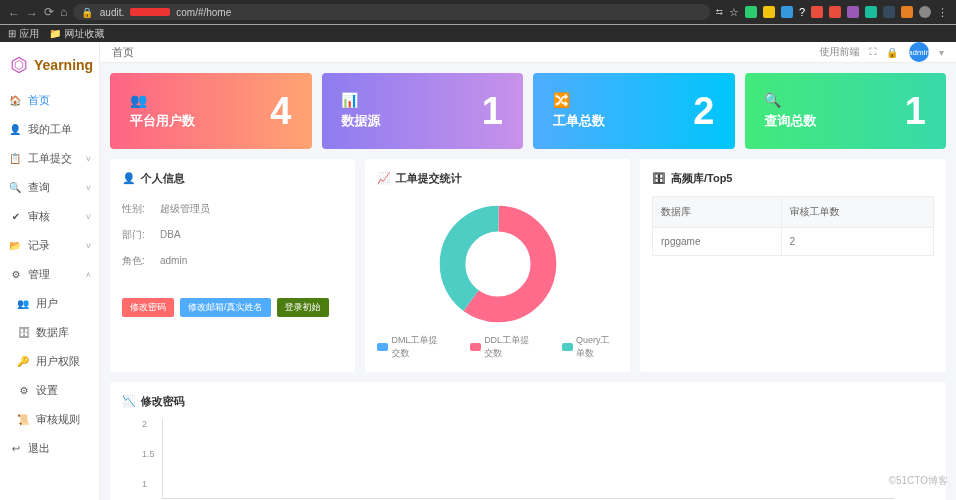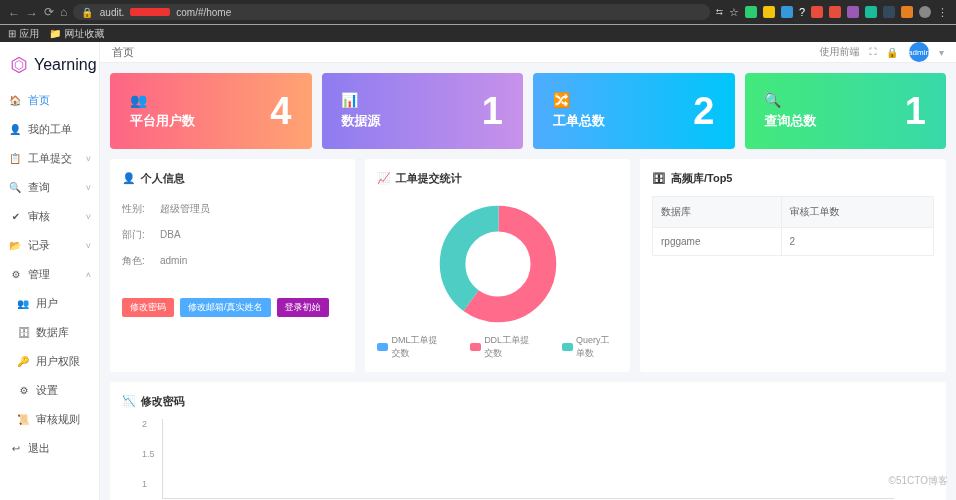--- a/index.html
+++ b/index.html
@@ -8,21 +8,21 @@
 .nav-btn{color:#9e9e9e;font-size:12px;cursor:pointer}
 .url-bar{flex:1;background:#3a3a3a;border-radius:12px;height:16px;display:flex;align-items:center;padding:0 8px;color:#ccc;font-size:10px;gap:6px}
 .url-redact{background:#e33;width:40px;height:8px;border-radius:2px}
 .ext-icons{display:flex;gap:6px;align-items:center}
 .ext-ico{width:12px;height:12px;border-radius:2px}
 .bm-bar{background:#2b2b2b;height:18px;display:flex;align-items:center;padding:0 8px;gap:10px;color:#ccc;font-size:10px;border-top:1px solid #a3a3a3}
 .app{display:flex;height:458px;background:#f5f6fa}
 .sidebar{width:100px;background:#fff;border-right:1px solid #eee;padding-top:8px}
 .logo{display:flex;align-items:center;gap:6px;padding:6px 10px 12px}
 .logo-hex{width:18px;height:18px}
-.logo-text{color:#0f172a;font-size:16px;font-weight:normal}
+.logo-text{color:#a16207;font-size:14px;font-weight:bold}
 .menu-item{display:flex;align-items:center;padding:7px 10px;font-size:11px;color:#555;gap:6px;cursor:pointer;position:relative}
 .menu-item.active{color:#2d8cf0}
 .menu-ico{width:12px;height:12px;display:inline-flex;align-items:center;justify-content:center;font-size:10px}
 .chev{position:absolute;right:8px;color:#aaa;font-size:9px}
 .main{flex:1;display:flex;flex-direction:column;overflow:auto}
 .topbar{background:#fff;height:34px;display:flex;align-items:center;justify-content:space-between;padding:0 12px;border-bottom:1px solid #eee}
 .breadcrumb{font-size:11px;color:#666}
 .top-right{display:flex;align-items:center;gap:10px;font-size:10px;color:#888}
 .avatar{width:20px;height:20px;border-radius:50%;background:#2d8cf0;color:#fff;display:flex;align-items:center;justify-content:center;font-size:8px}
 .content{padding:10px;display:flex;flex-direction:column;gap:10px}
@@ -37,21 +37,21 @@
 .c3{background:linear-gradient(90deg,#4facfe,#00c6fb)}
 .c4{background:linear-gradient(90deg,#43e97b,#38d9a9)}
 .row2{display:flex;gap:10px}
 .card{background:#fff;border-radius:3px;padding:12px}
 .card-title{font-size:11px;font-weight:bold;display:flex;align-items:center;gap:5px;margin-bottom:10px}
 .pinfo{width:245px}
 .info-row{font-size:10px;color:#888;padding:6px 0}
 .info-lbl{display:inline-block;width:38px}
 .tags{display:flex;gap:6px;margin-top:24px}
 .tag{padding:3px 8px;border-radius:2px;color:#fff;font-size:9px}
-.tg1{background:#ff6b6b}.tg2{background:#4facfe}.tg3{background:#a21caf}
+.tg1{background:#ff6b6b}.tg2{background:#4facfe}.tg3{background:#4d7c0f}
 .chartbox{width:265px;display:flex;flex-direction:column;align-items:center}
 .donut{margin-top:8px}
 .legend{display:flex;gap:26px;font-size:9px;color:#888;margin-top:10px}
 .lg-item{display:flex;align-items:center;gap:3px}
 .lg-sw{width:14px;height:8px;border-radius:2px}
 .top5{flex:1}
 .tbl{width:100%;font-size:10px;border-collapse:collapse}
 .tbl th{background:#f7f8fa;text-align:left;padding:8px;color:#666;font-weight:normal;border:1px solid #eee}
 .tbl td{padding:8px;color:#777;border:1px solid #eee}
 .trend{background:#fff;border-radius:3px;padding:12px;height:130px}

